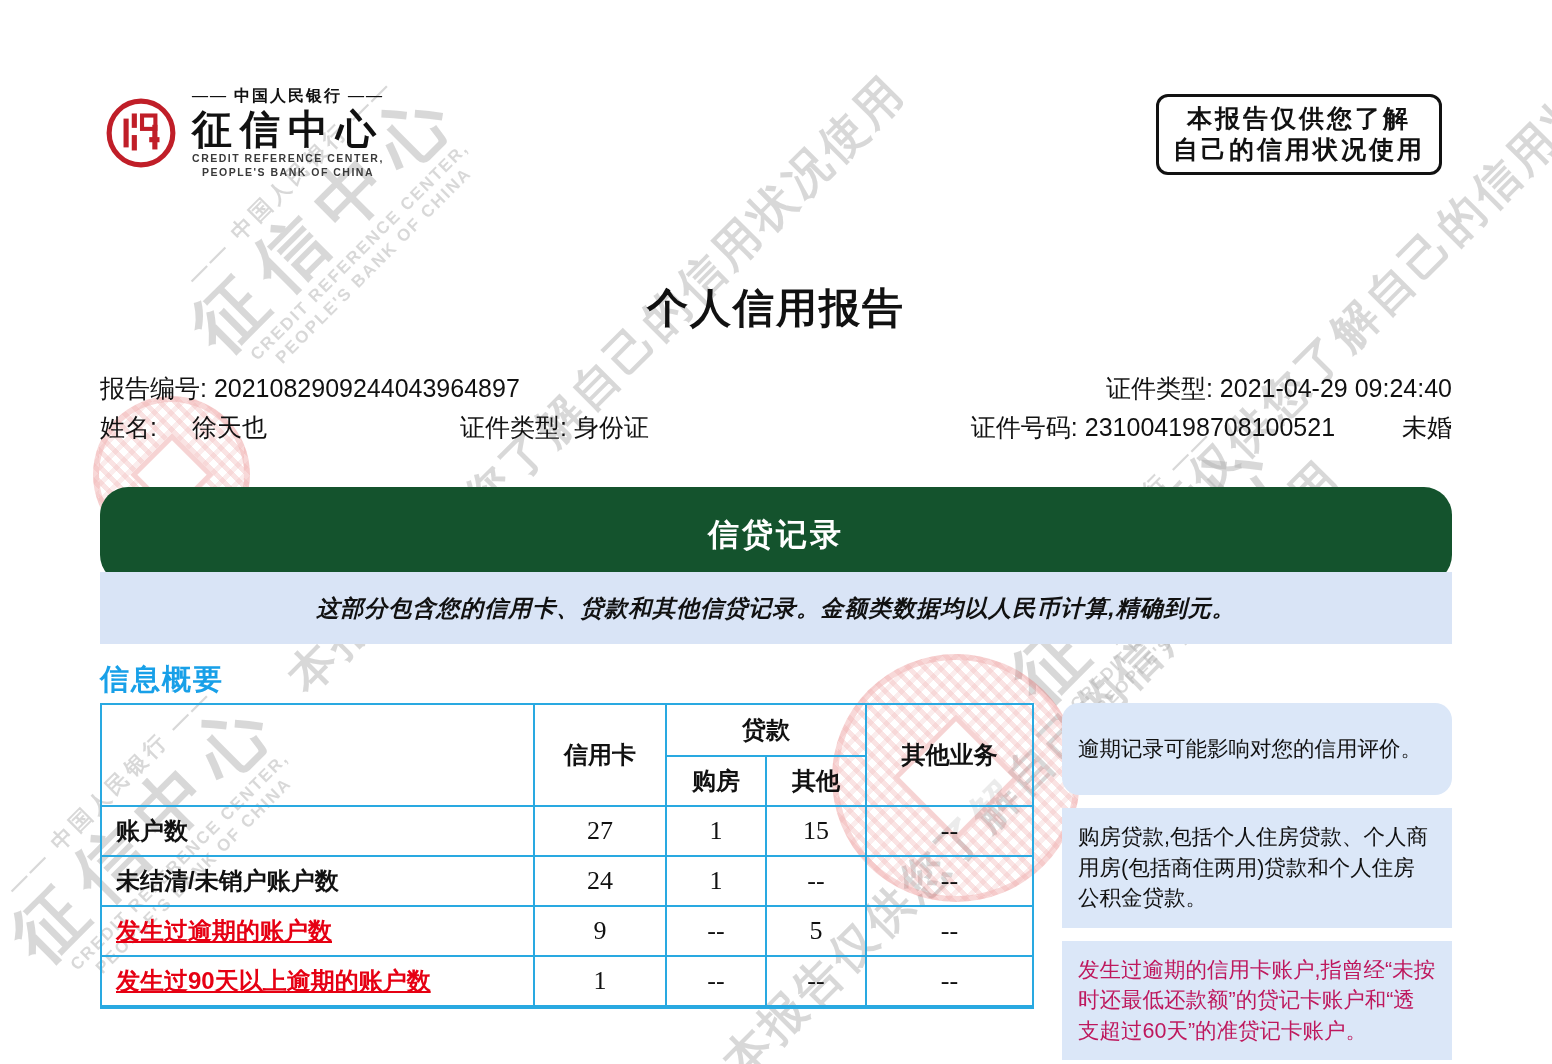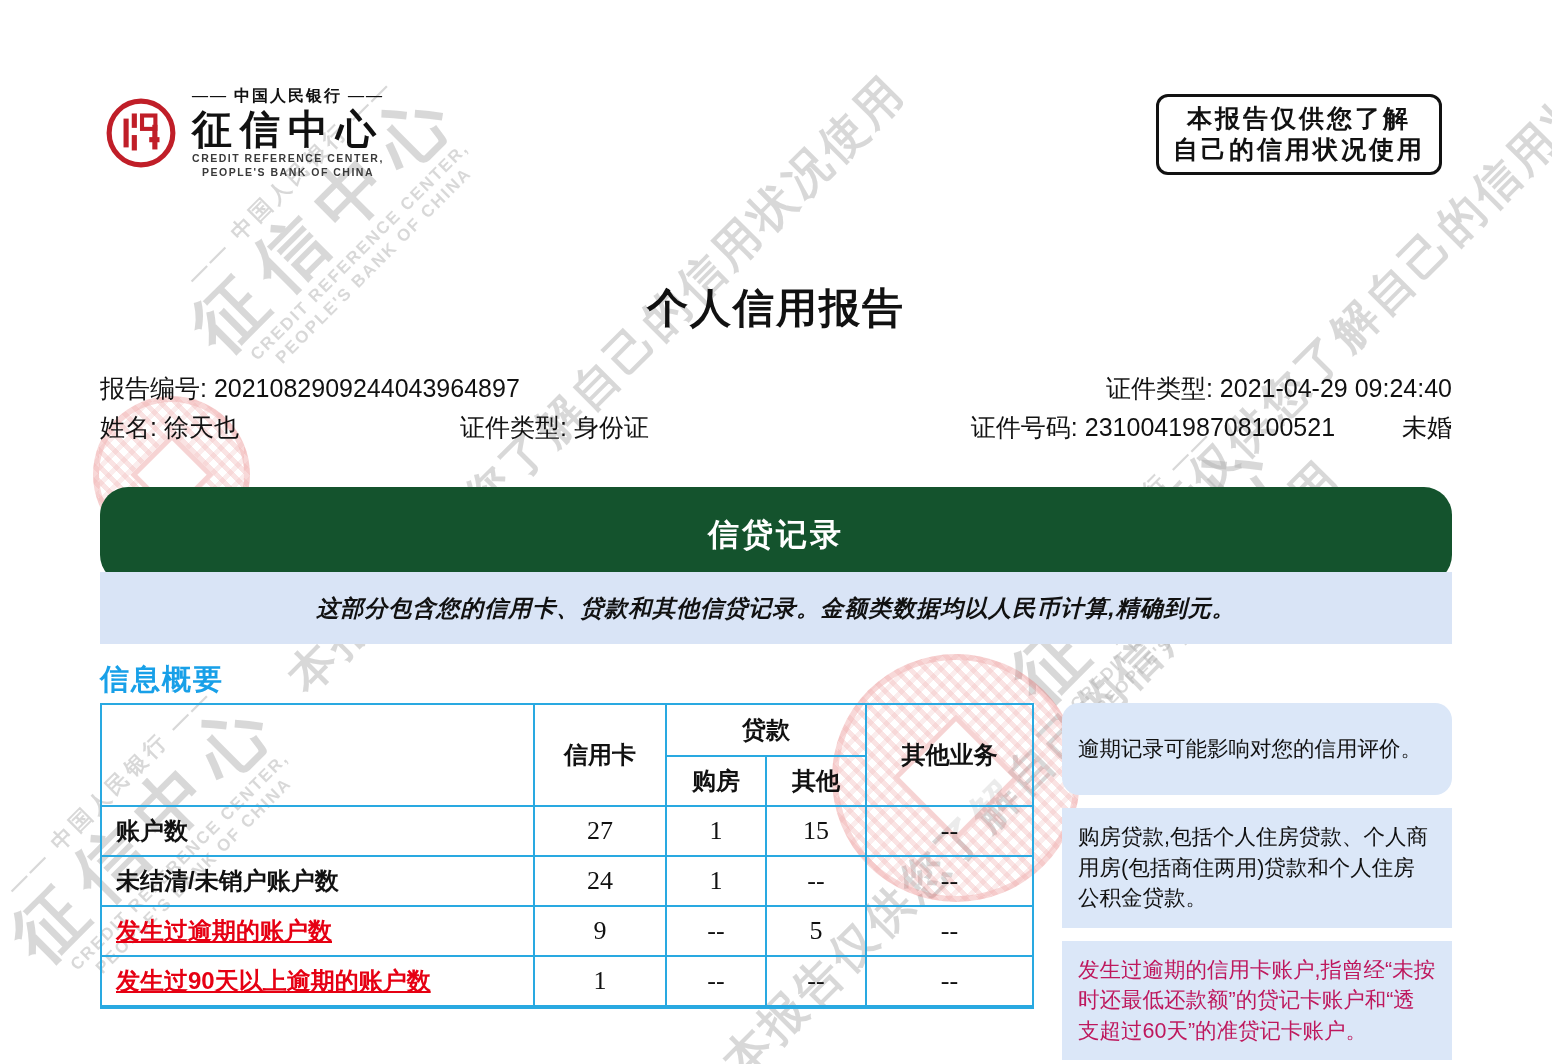--- a/index.html
+++ b/index.html
@@ -154,21 +154,21 @@
           <span>2021082909244043964897</span>
         </div>
         <div class="right-cell">
           <span>证件类型:</span>
           <span>2021-04-29 09:24:40</span>
         </div>
       </div>
       <div class="info-row">
         <div class="left-cell">
           <span>姓名:</span>
-          <span style="">徐天也</span>
+          <span style="margin-left:28px;">徐天也</span>
         </div>
         <div class="mid-cell">
           <span>证件类型:</span>
           <span>身份证</span>
         </div>
         <div class="right-cell">
           <span>证件号码:</span>
           <span>231004198708100521</span>
           <span id="marital">未婚</span>
         </div>

